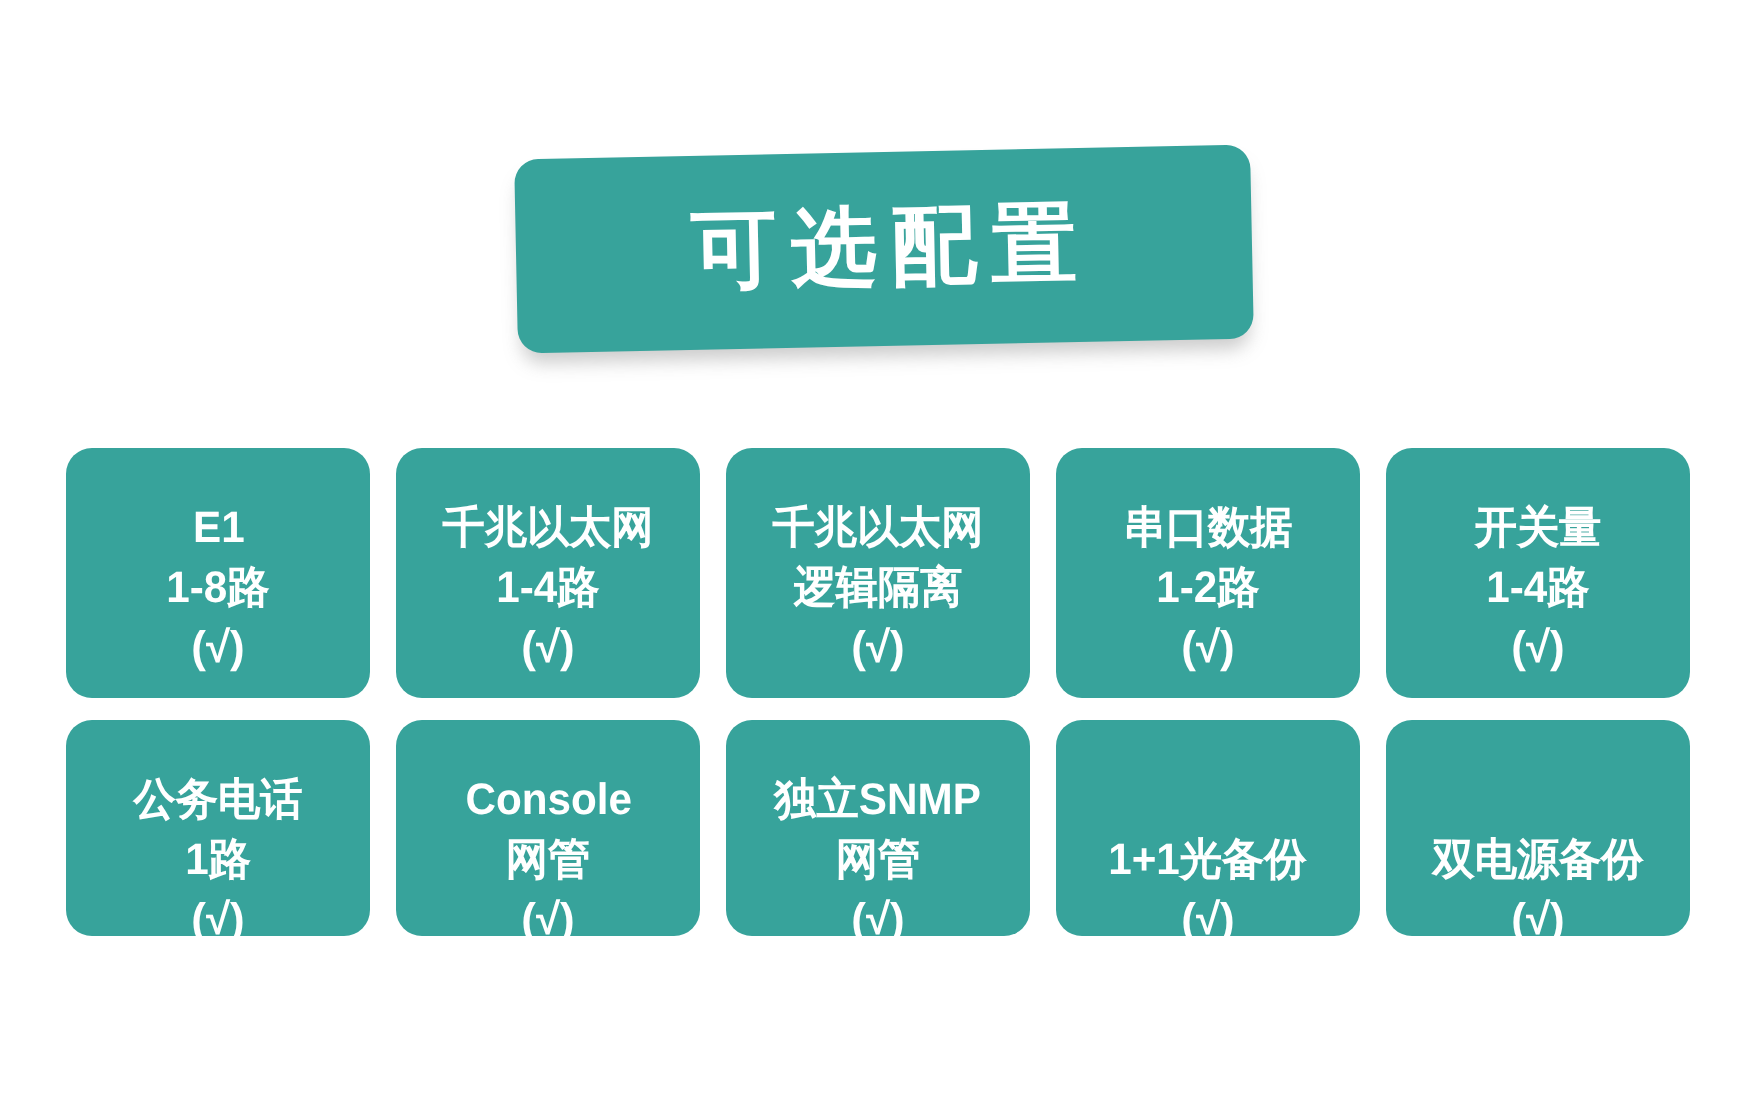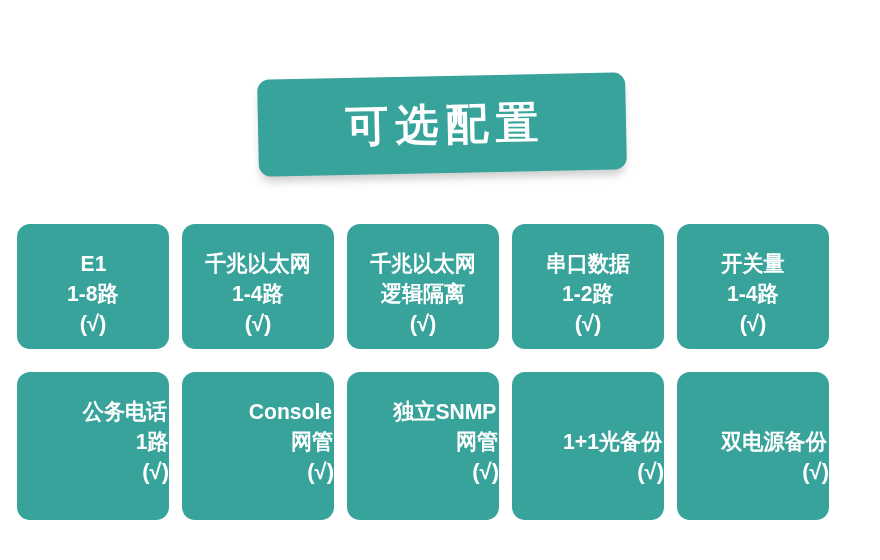--- a/index.html
+++ b/index.html
@@ -44,48 +44,47 @@
     letter-spacing: 7px;
     text-indent: 7px;
     line-height: 1;
     white-space: nowrap;
     transform: rotate(0.0deg);
   }
 
   
   #grid {
     position: absolute;
-    left: 17px;
+    left: 33px;
     top: 224px;
     width: 814px;
     display: flex;
     flex-direction: column;
-    gap: 23px;
+    gap: 11px;
   }
   .grid-row {
     display: flex;
     flex-direction: row;
     gap: 13px;
   }
   .card {
     width: 152px;
     height: 125px;
     background: #37a39b;
     border-radius: 13px;
     box-sizing: border-box;
     display: flex;
     flex-direction: column;
     align-items: center;
     justify-content: flex-start;
     padding-top: 25px;
     overflow: hidden;
   }
   .grid-row:last-child .card {
-    height: 148px;
-    align-items: flex-end;
+    height: 108px;
   }
   .card-line {
     color: #ffffff;
     font-weight: bold;
     font-size: 22px;
     line-height: 30px;
     white-space: nowrap;
     text-align: center;
     letter-spacing: 0px;
   }

